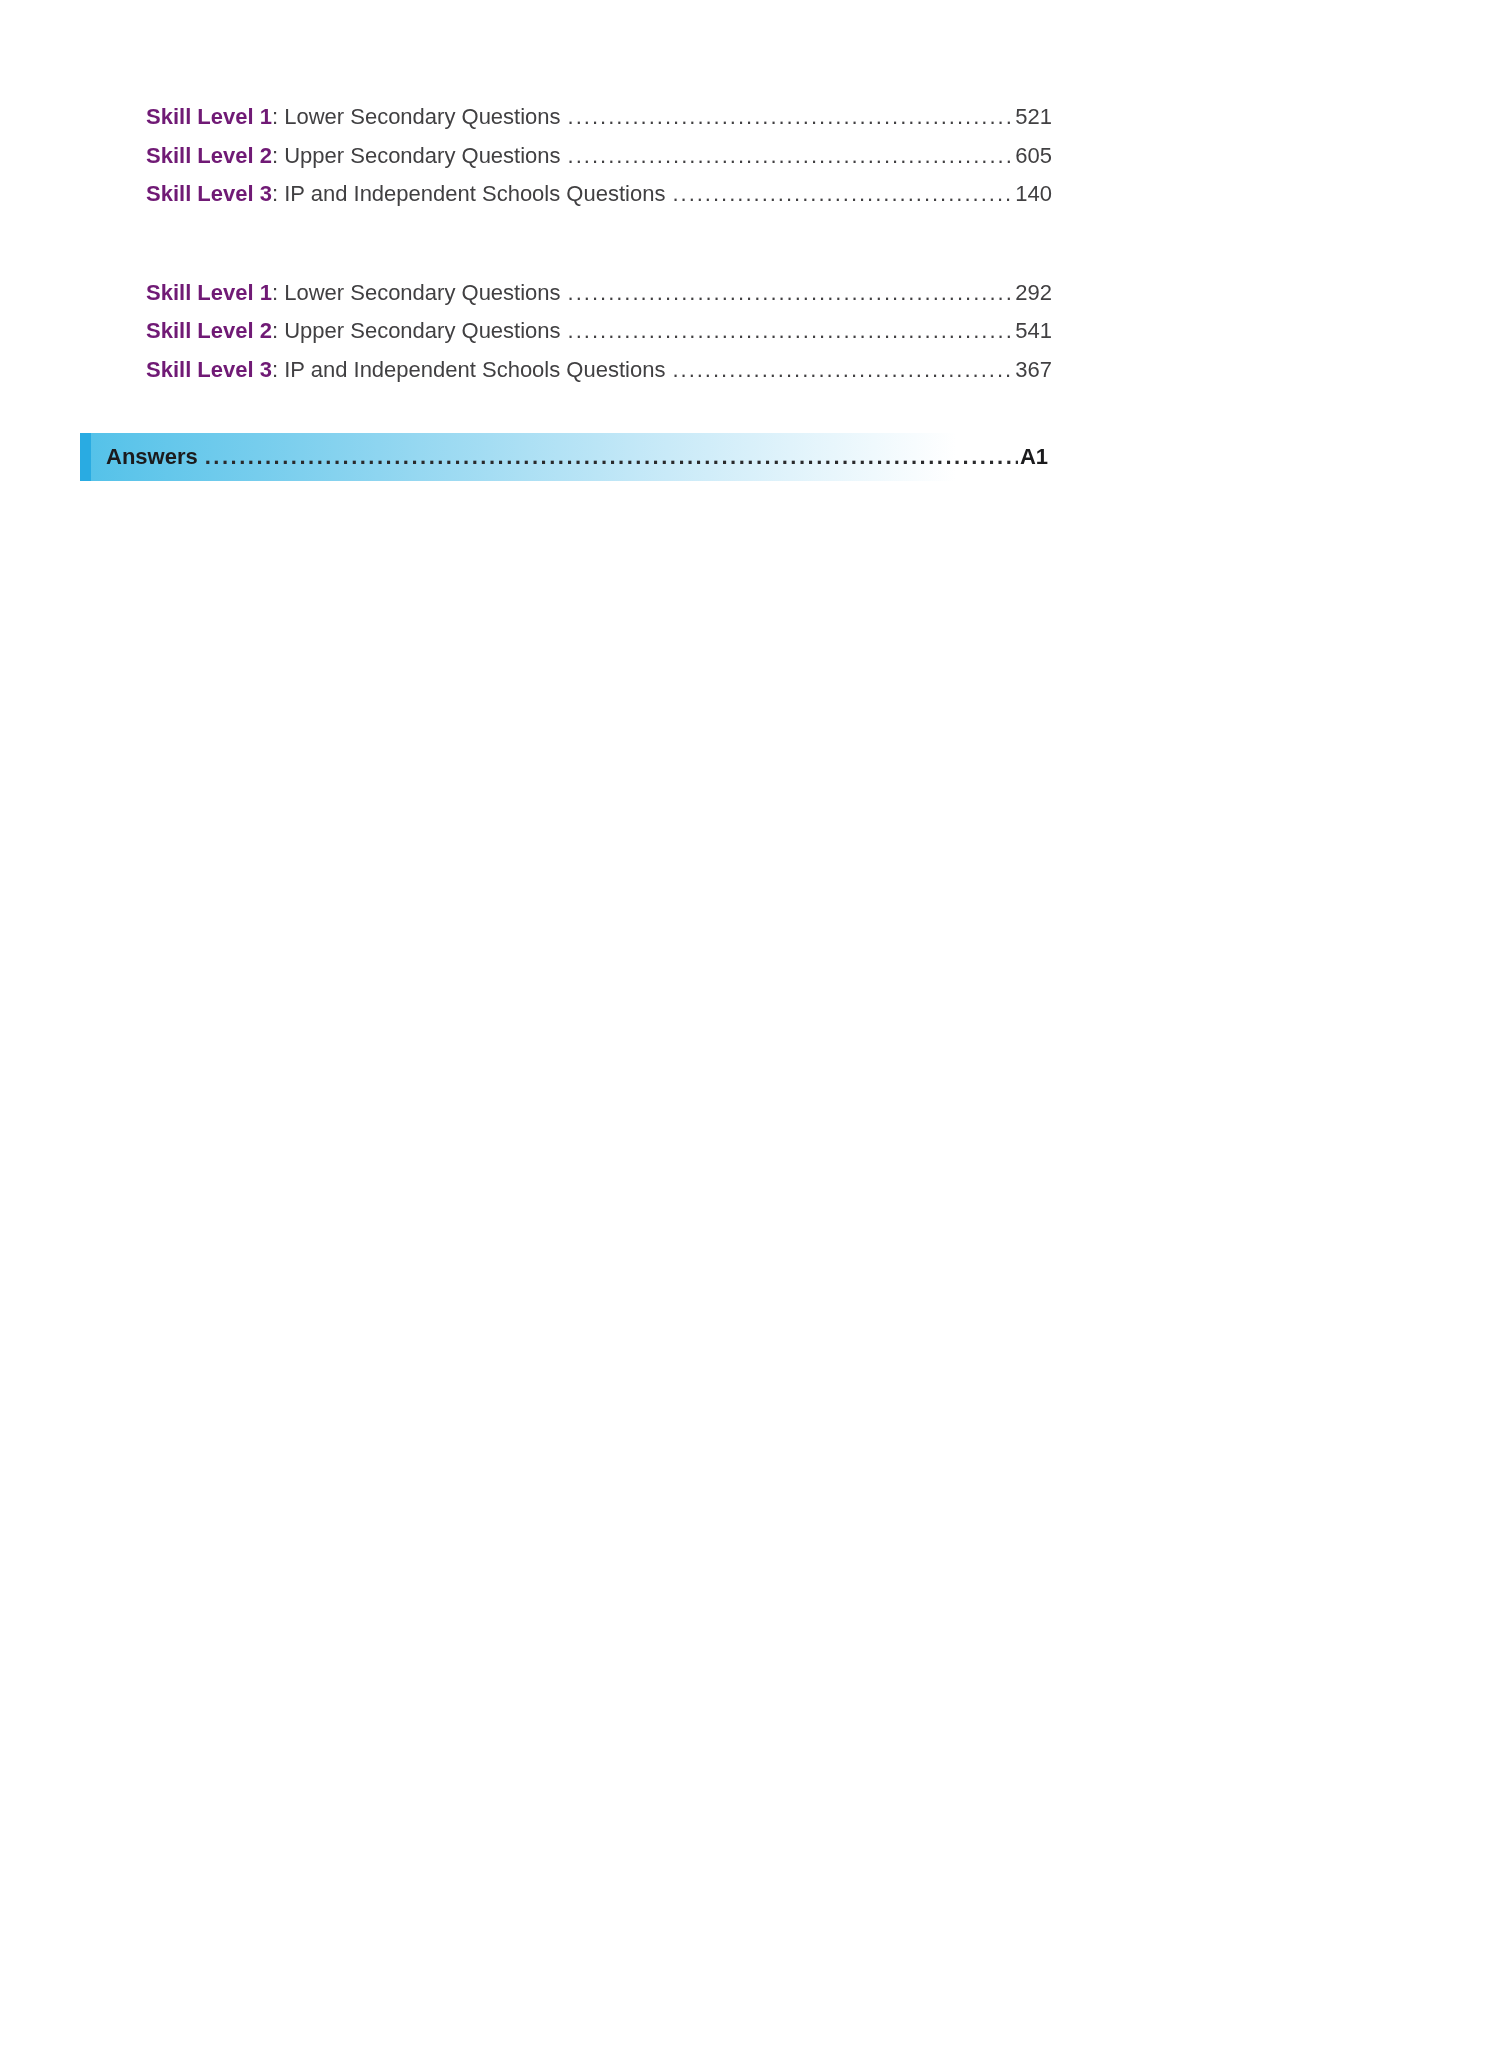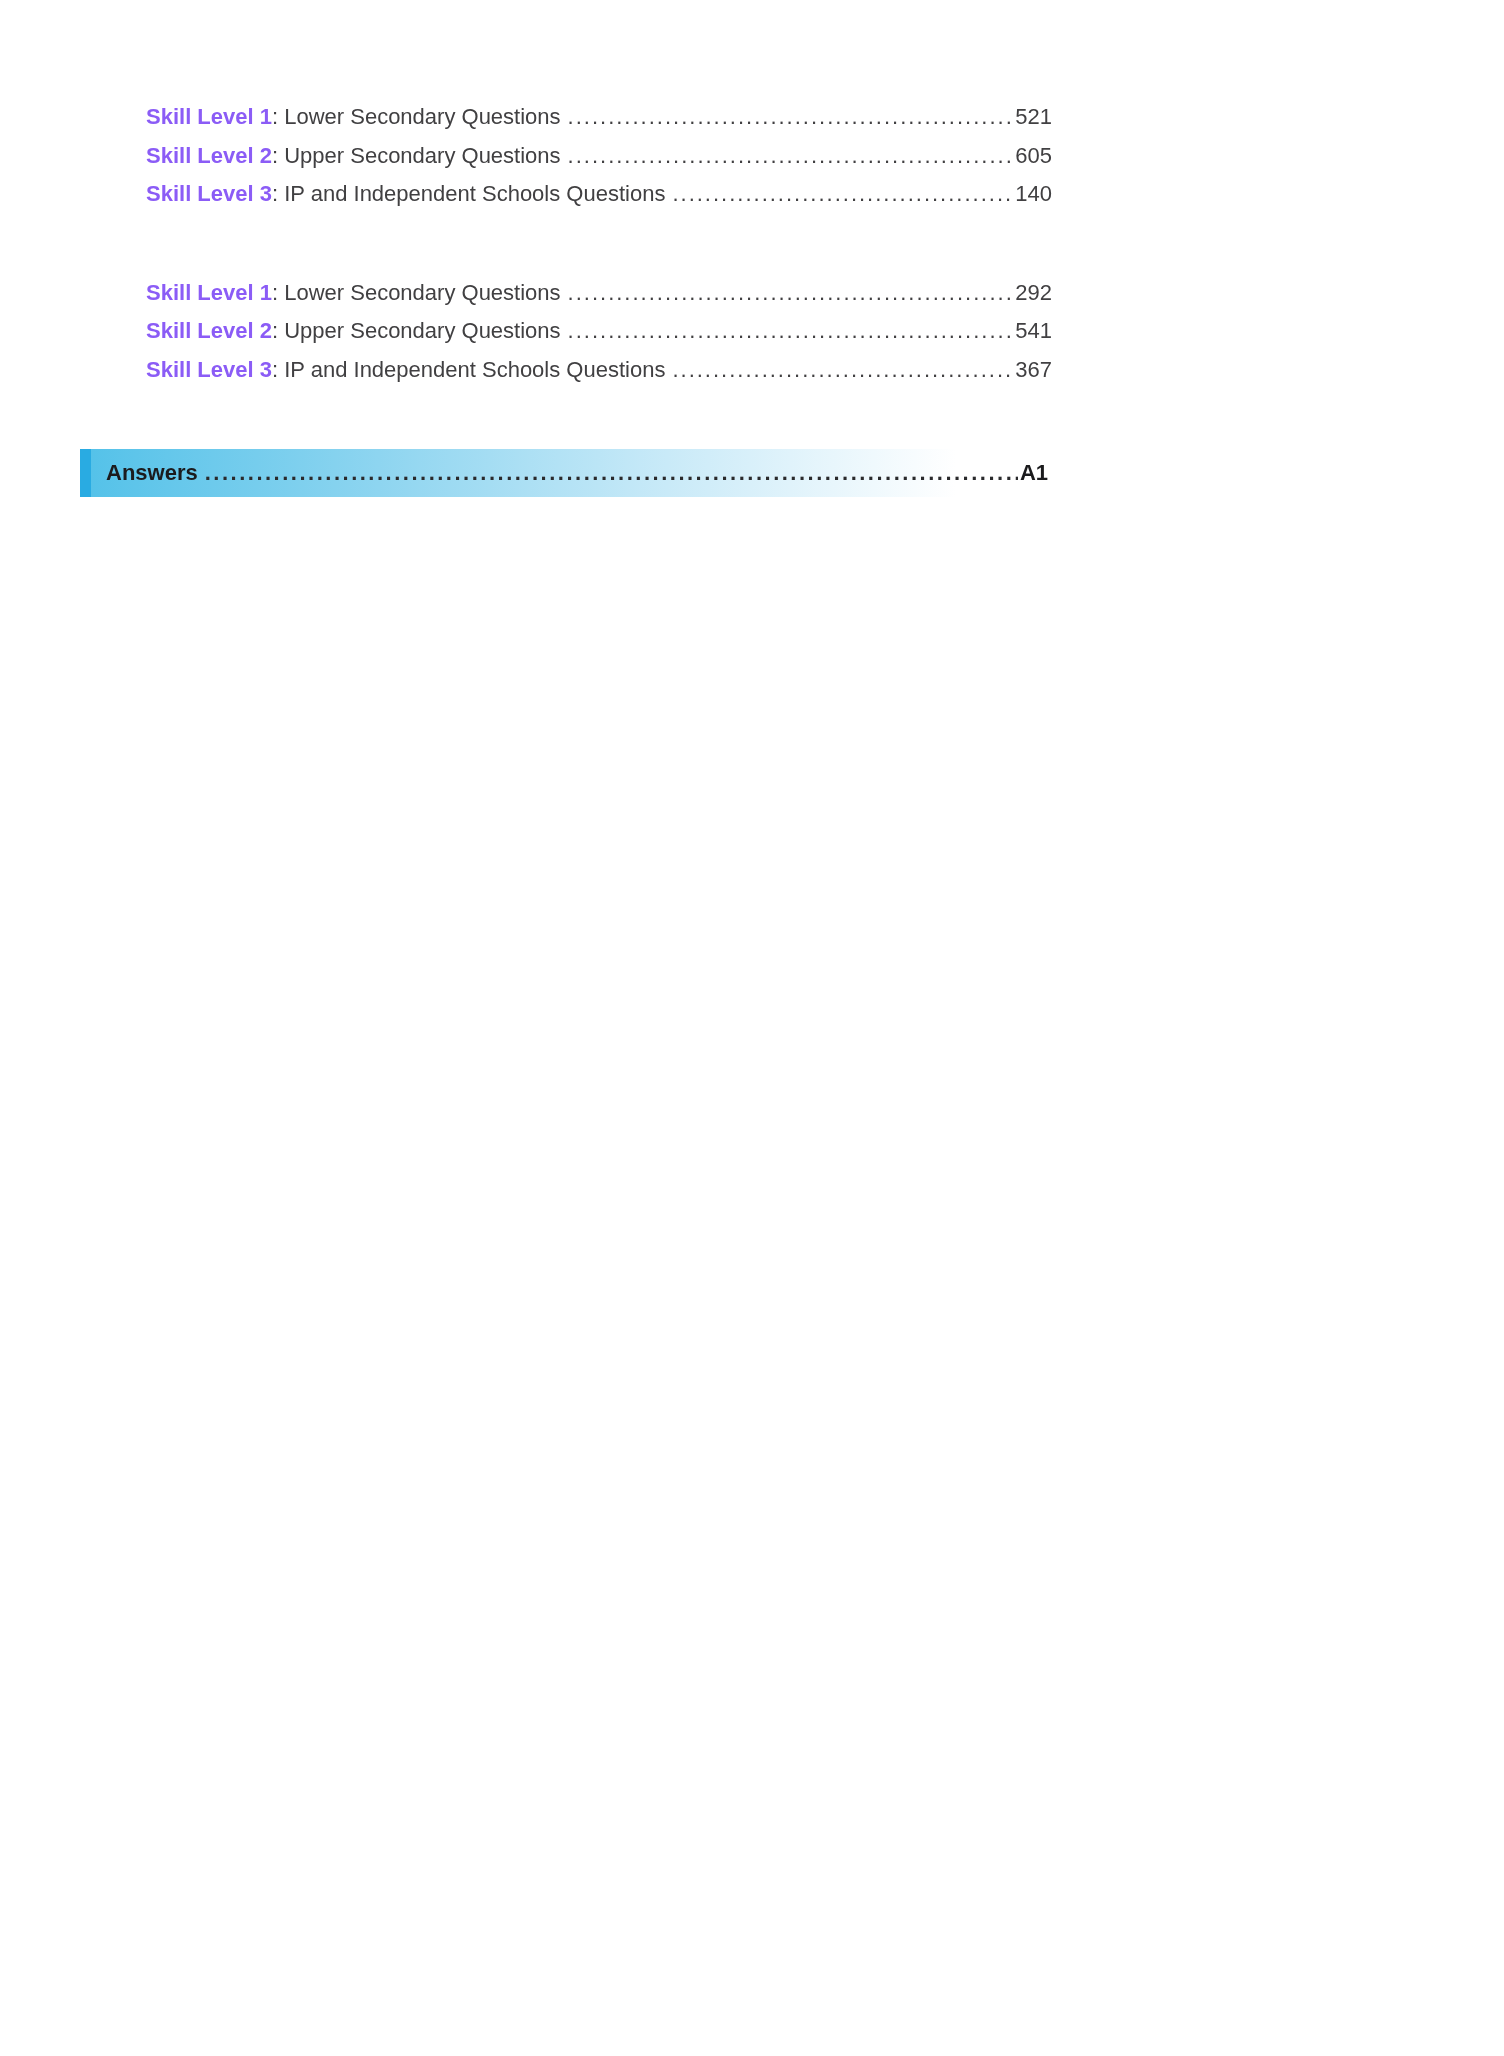--- a/index.html
+++ b/index.html
@@ -75,29 +75,29 @@
     font-size: 22px;
     line-height: 38.5px;
     color: #414042;
   }
 
   .entry-label {
     white-space: nowrap;
   }
 
   .entry-label b {
-    color: #8b5cf6;
+    color: #701a75;
   }
 
   .entry .leader {
     color: #414042;
   }
 
   .answers-bar {
-    margin-top: 60px;
+    margin-top: 44px;
   }
 </style>
 </head>
 <body>
 
 <div class="page">
   <div class="content">
 
     <section class="toc-section">
       <div class="entries">

